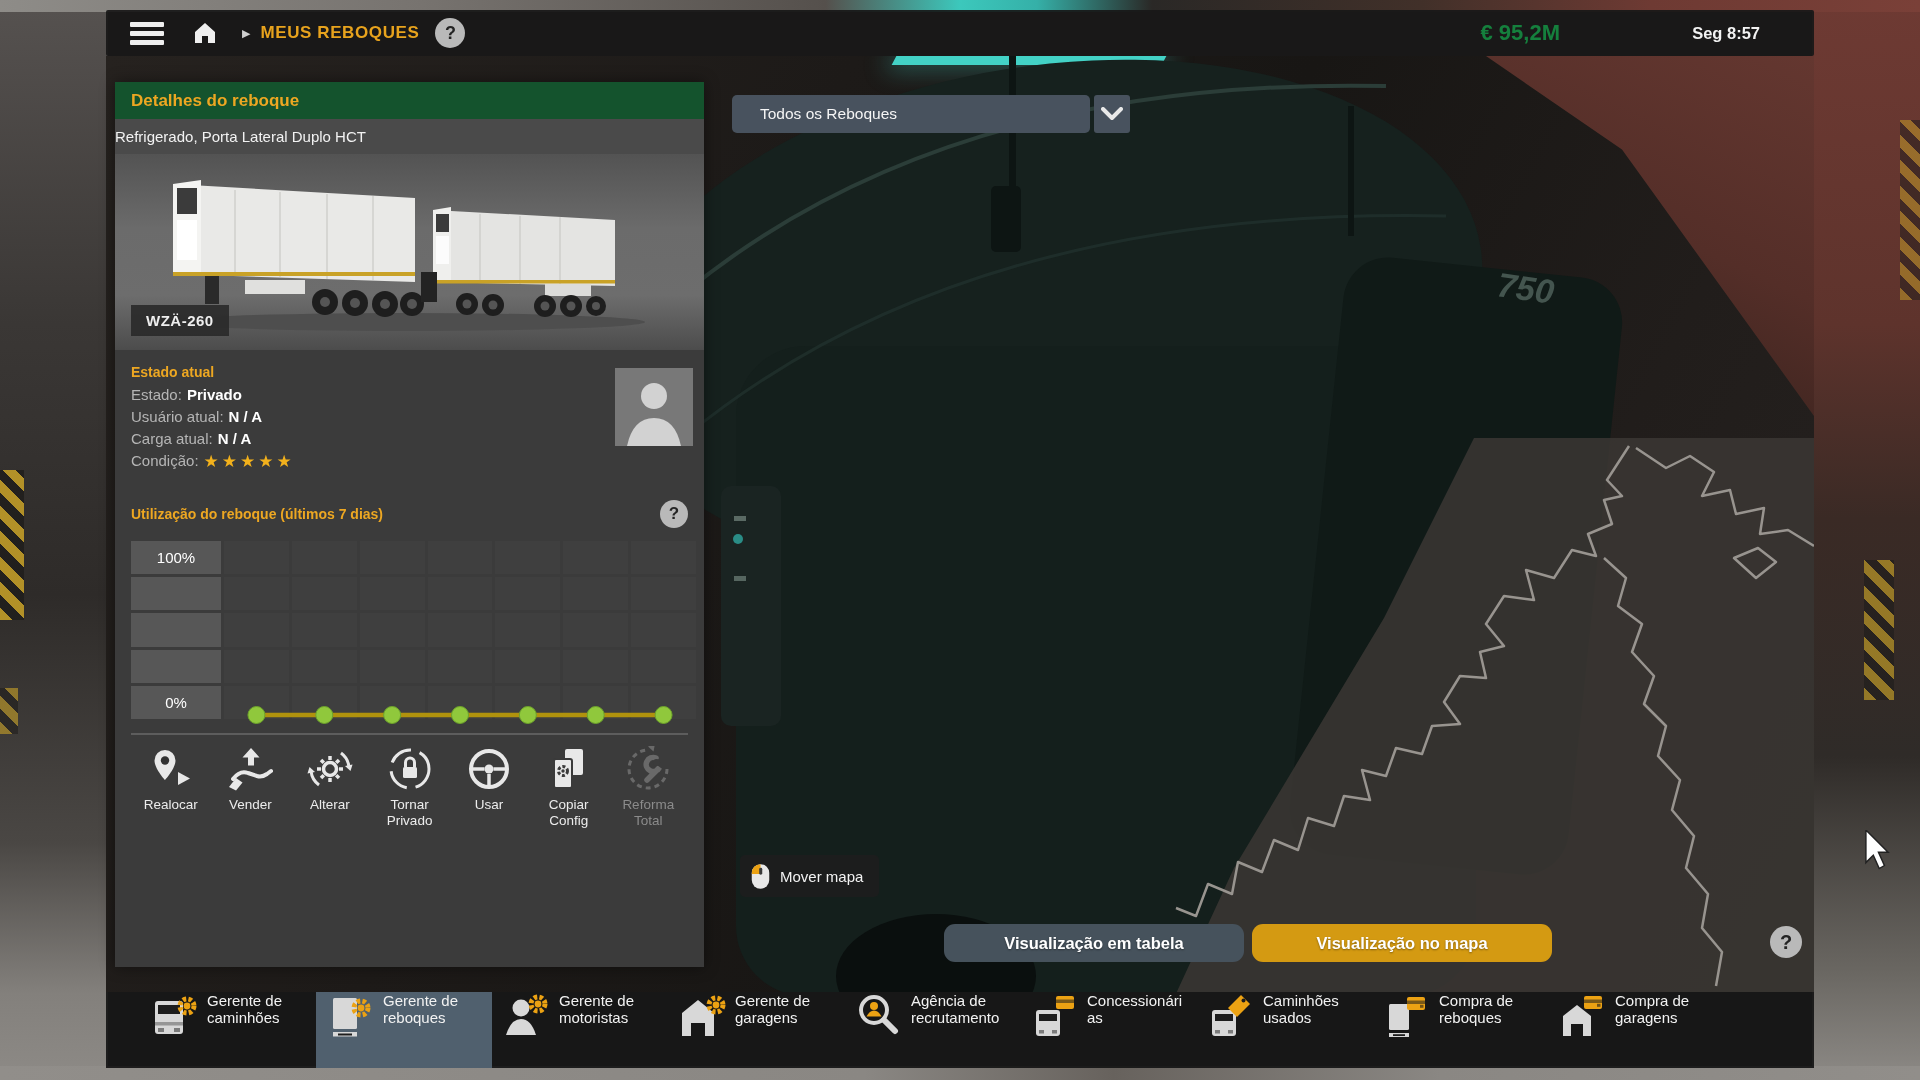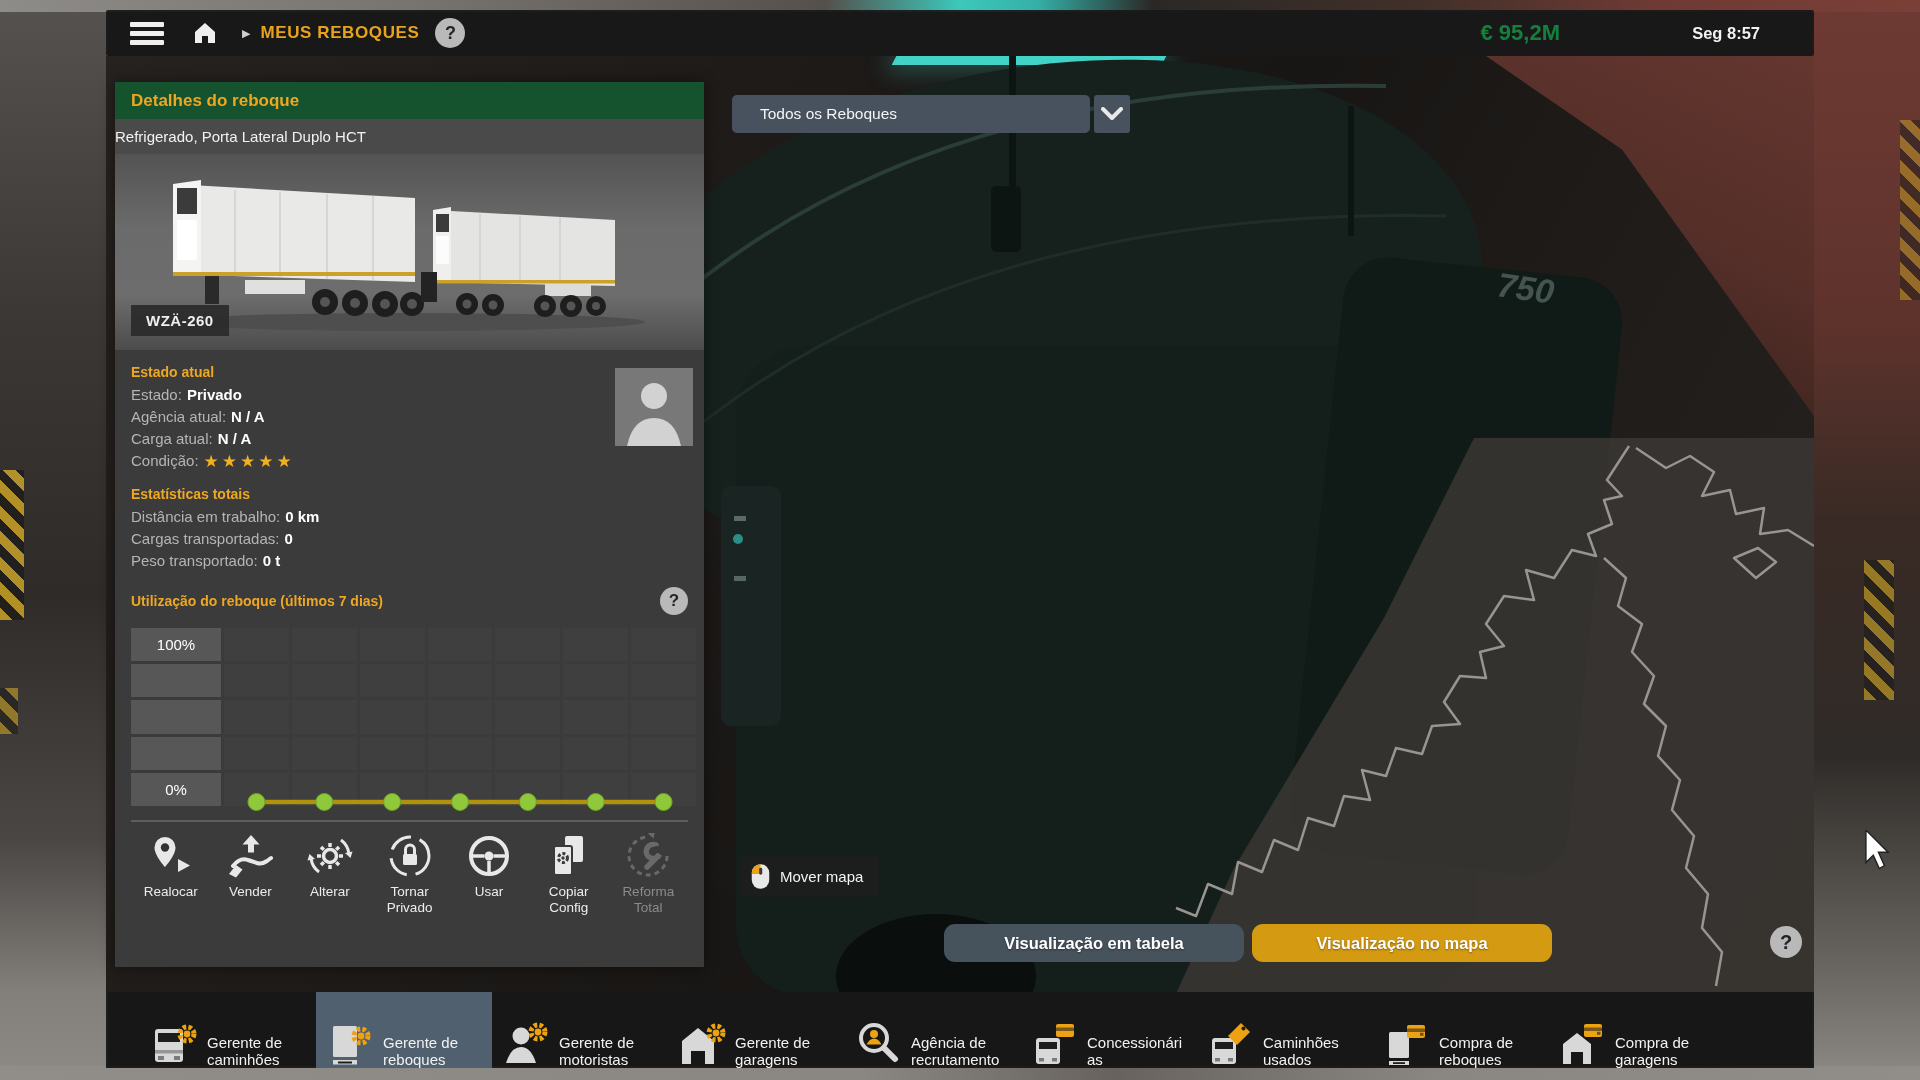--- a/index.html
+++ b/index.html
@@ -57,21 +57,21 @@
   .image-box{position:relative;height:196px;background:linear-gradient(180deg,#535353 0%,#6b6b6b 38%,#6d6d6d 72%,#4c4c4c 100%);}
   .plate{position:absolute;left:16px;bottom:14px;background:rgba(42,42,42,.92);color:#efefef;
     font-size:15px;font-weight:bold;padding:7px 15px;letter-spacing:.5px;}
   .panel-body{position:relative;flex:1;padding:14px 16px 0 16px;}
   .sec-head{color:#eda722;font-size:14px;font-weight:bold;margin:0 0 4px 0;}
   .inforow{font-size:15px;line-height:22px;color:#b5b5b5;}
   .inforow b{color:#fff;margin-left:5px;}
   .stars{color:#f2b11c;font-size:17px;letter-spacing:3px;vertical-align:-1px;margin-left:5px;}
   .avatar{position:absolute;right:11px;top:18px;width:78px;height:78px;background:#787878;}
   .stats-block{margin-top:13px;}
-  .chart-head{margin-top:15px;display:flex;align-items:center;justify-content:space-between;}
+  .chart-head{margin-top:27px;display:flex;align-items:center;justify-content:space-between;}
   .chart-head .help-circle{width:28px;height:28px;font-size:17px;}
   .chart-wrap{position:relative;margin-top:13px;width:565px;height:178px;}
   .chart-grid{display:grid;width:565px;height:178px;grid-template-columns:90px repeat(7,1fr);
     grid-template-rows:repeat(5,1fr);gap:3px;}
   .chart-grid .cell{background:#3f3f3f;}
   .chart-grid .cell.lab{background:#575757;color:#ffffff;font-size:15px;display:flex;align-items:center;justify-content:center;}
   #chart-line-svg{position:absolute;left:0;top:0;overflow:visible;pointer-events:none;}
   .divider{margin-top:14px;height:2px;background:#5d5d5d;}
   .actions{display:flex;margin-top:7px;}
   .action-btn{width:81.5px;text-align:center;cursor:pointer;}
@@ -89,21 +89,21 @@
     display:flex;align-items:center;gap:9px;padding:0 16px 0 10px;color:#f2f2f2;font-size:15px;}
   .view-btn{position:absolute;top:924px;width:300px;height:38px;border-radius:11px;display:flex;align-items:center;
     justify-content:center;font-size:16.5px;font-weight:bold;color:#fff;cursor:pointer;text-shadow:0 1px 2px rgba(0,0,0,.4);}
   .view-table{left:944px;background:#46525c;}
   .view-map{left:1252px;background:#d49a12;}
   .scene-help{position:absolute;left:1770px;top:926px;width:32px;height:32px;font-size:20px;cursor:pointer;}
 
   
   .bottomnav{position:absolute;left:106px;top:992px;width:1708px;height:76px;background:rgba(22,22,22,.94);
     display:flex;align-items:stretch;padding-left:34px;}
-  .nav-item{width:176px;display:flex;align-items:flex-end;gap:9px;padding-left:10px;cursor:pointer;}
+  .nav-item{width:176px;display:flex;align-items:flex-start;gap:9px;padding-left:10px;cursor:pointer;}
   .nav-item.selected{background:#50606e;}
   .nav-item .nlabel{width:100px;font-size:15px;line-height:1.15;color:#f2f2f2;overflow-wrap:anywhere;}
   .nav-ic{width:48px;height:48px;flex:0 0 48px;}
 
   
   .cursor{position:absolute;left:1862px;top:830px;pointer-events:none;}
 </style>
 </head>
 <body>
 
@@ -216,37 +216,31 @@
           <circle cx="456" cy="152" r="4.5" fill="#555"></circle>
         <circle cx="481" cy="152" r="10" fill="#1e1e1e"></circle>
           <circle cx="481" cy="152" r="4" fill="#555"></circle>
       </svg>
       <div class="plate">WZÄ-260</div>
     </div>
 
     <div class="panel-body">
       <div class="sec-head">Estado atual</div>
       <div class="inforow"><span>Estado:</span><b>Privado</b></div>
-      <div class="inforow"><span>Agência atual:</span><b>N / A</b></div>
+      <div class="inforow"><span>Usuário atual:</span><b>N / A</b></div>
       <div class="inforow"><span>Carga atual:</span><b>N / A</b></div>
       <div class="inforow"><span>Condição:</span><span class="stars">★★★★★</span></div>
 
       <div class="avatar">
         <svg width="78" height="78" viewBox="0 0 78 78">
           <circle cx="39" cy="28" r="13" fill="#d2d2d2"></circle>
           <path d="M12 78 Q18 50 39 50 Q60 50 66 78 Z" fill="#d2d2d2"></path>
         </svg>
       </div>
 
-      <div class="stats-block">
-        <div class="sec-head">Estatísticas totais</div>
-        <div class="inforow"><span>Distância em trabalho:</span><b>0 km</b></div>
-        <div class="inforow"><span>Cargas transportadas:</span><b>0</b></div>
-        <div class="inforow"><span>Peso transportado:</span><b>0 t</b></div>
-      </div>
 
       <div class="chart-head">
         <div class="sec-head" style="margin:0;">Utilização do reboque (últimos 7 dias)</div>
         <div class="help-circle">?</div>
       </div>
 
       <div class="chart-wrap">
         <div class="chart-grid">
           <div class="cell lab">100%</div>
           <div class="cell"></div>

